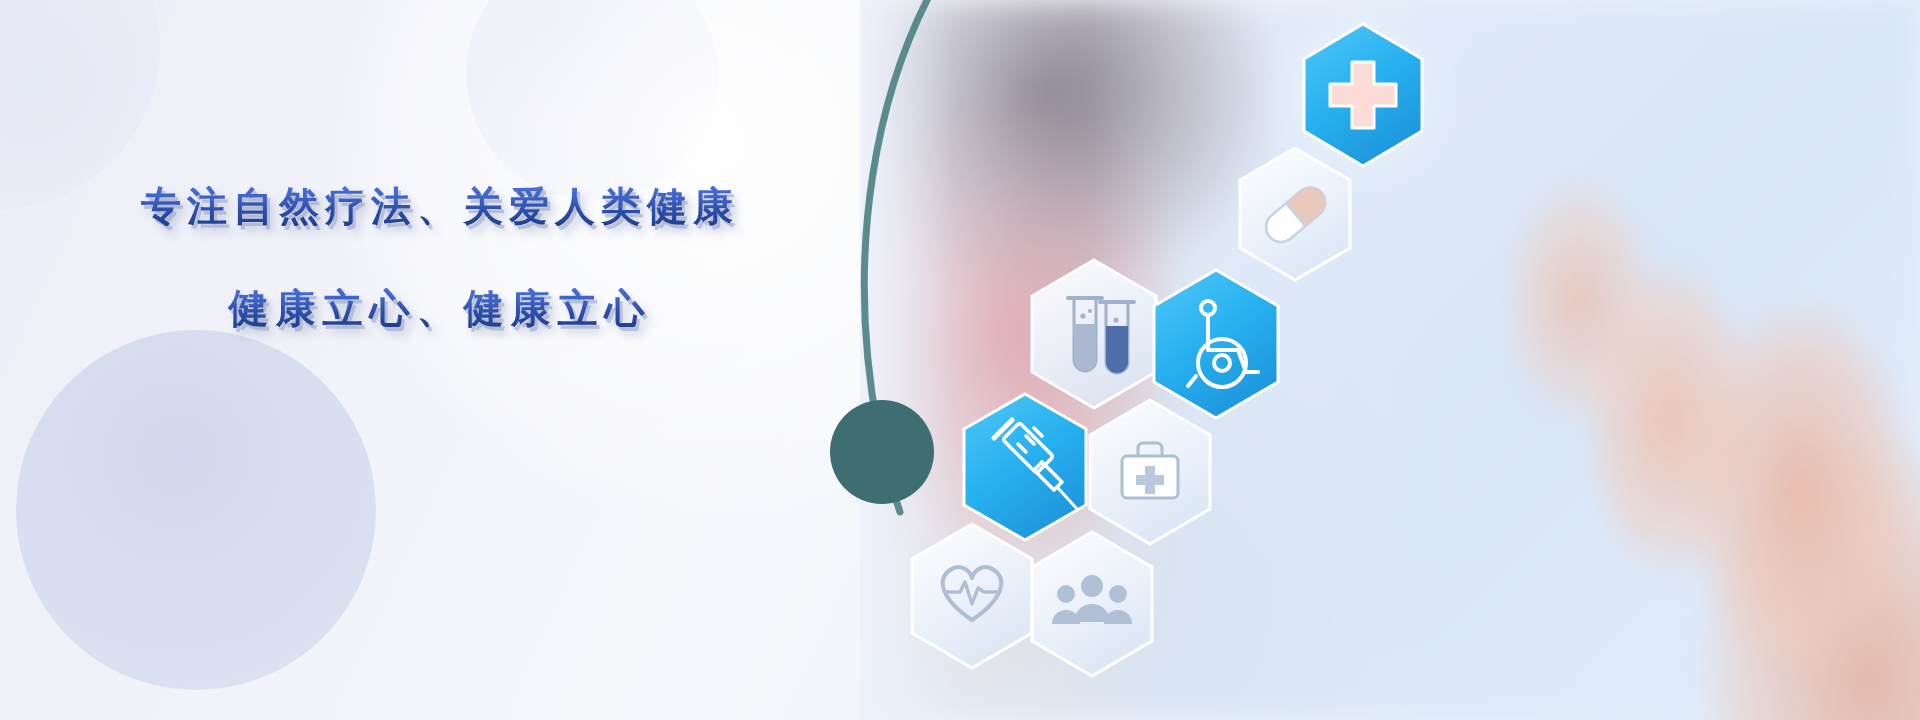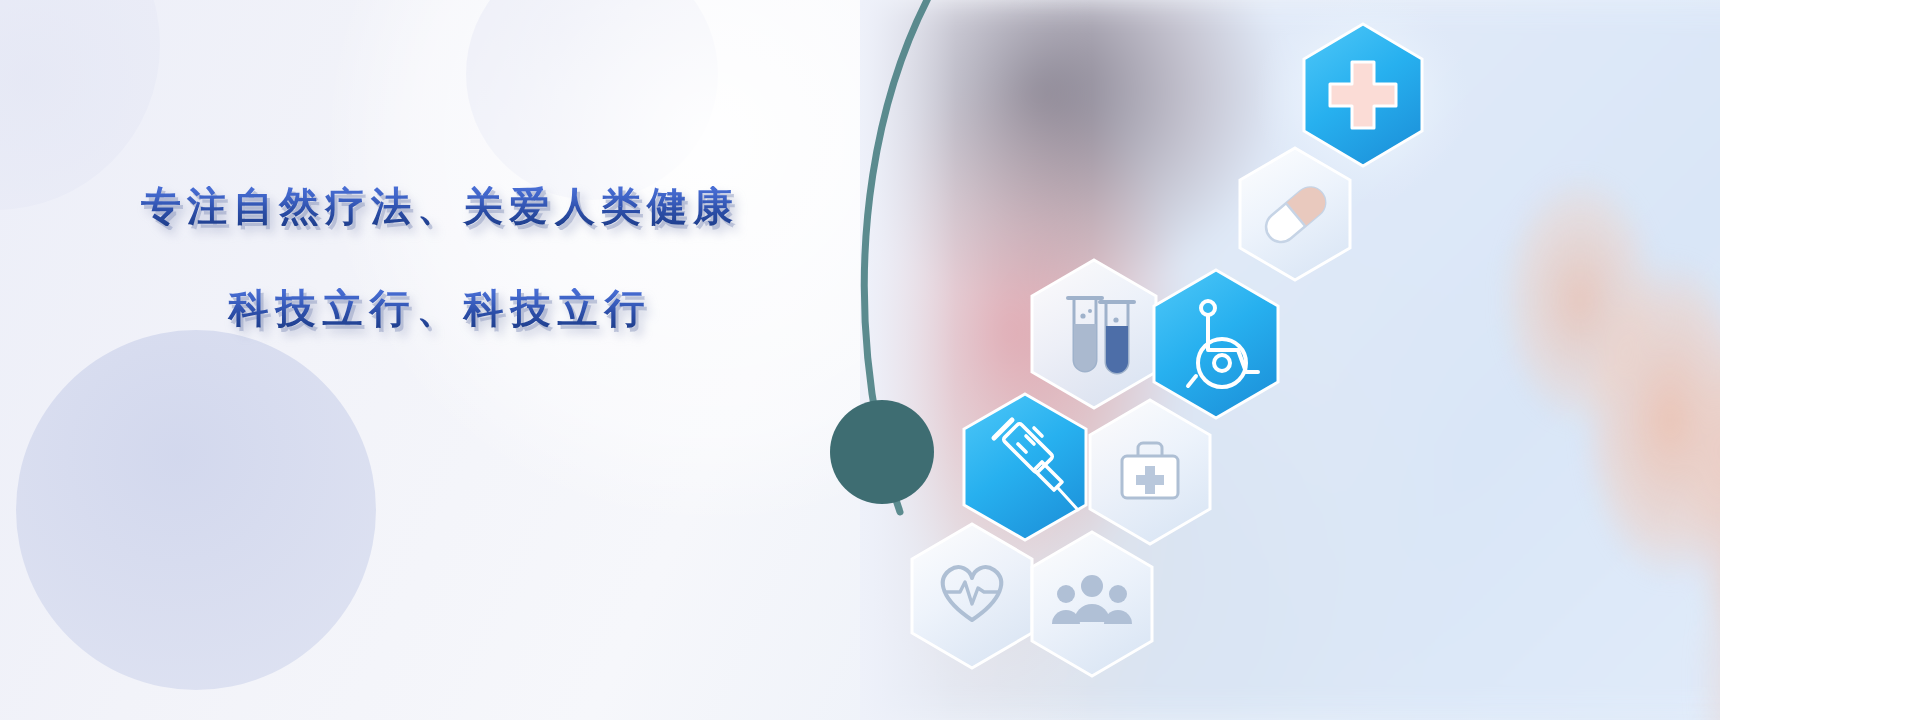--- a/index.html
+++ b/index.html
@@ -1,19 +1,19 @@
 <!DOCTYPE html>
 <html><head>
 <meta charset="utf-8">
 <style>
   html,body{margin:0;padding:0;background:#fff;}
   body{font-family:"Liberation Sans","DejaVu Sans",sans-serif;}
 
   #banner{
-    position:relative;width:1720px;height:720px;overflow:hidden;
+    position:relative;width:1920px;height:720px;overflow:hidden;
     background:linear-gradient(115deg,#eceef8 0%,#f2f3f9 22%,#f6f7fb 45%,#eef2f9 62%,#e8f0fa 80%,#e2ecf8 100%);
   }
 
   
   .blob{position:absolute;border-radius:50%;pointer-events:none;}
   #blob-top{
     left:466px;top:-52px;width:252px;height:252px;
     background:radial-gradient(circle at 38% 32%, #d9dcf0 0%, #dfe2f2 55%, #e4e7f4 100%);
     opacity:.85;filter:blur(.3px);
   }
@@ -237,16 +237,16 @@
           <circle cx="90" cy="64" r="9"></circle>
           <path d="M76 94 a14 14 0 0 1 28 0 z"></path>
         </g>
       </svg>
     </div>
 
   </div>
 
   <div id="headline">
     <div class="hl-line" id="hl-line-1">专注自然疗法、关爱人类健康</div>
-    <div class="hl-line" id="hl-line-2">科技立行、科技立行</div>
+    <div class="hl-line" id="hl-line-2">健康立心、健康立心</div>
   </div>
 
 </div>
 
 </body></html>

